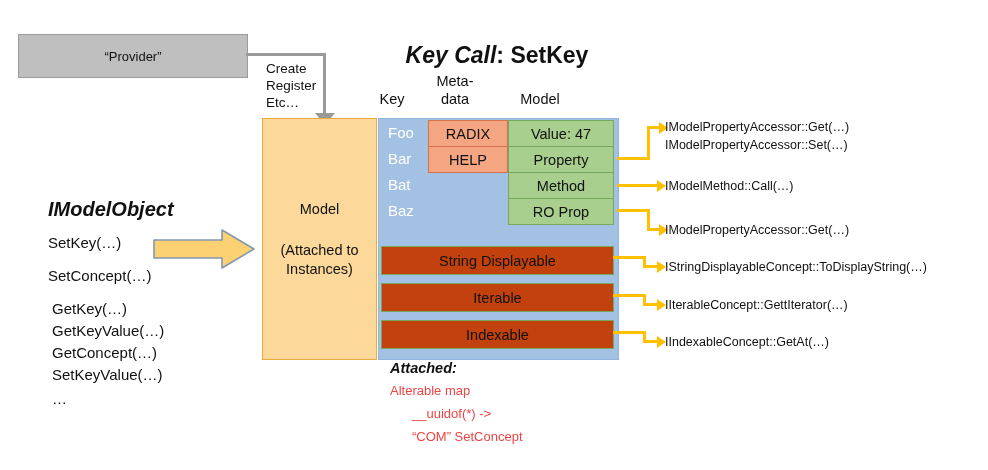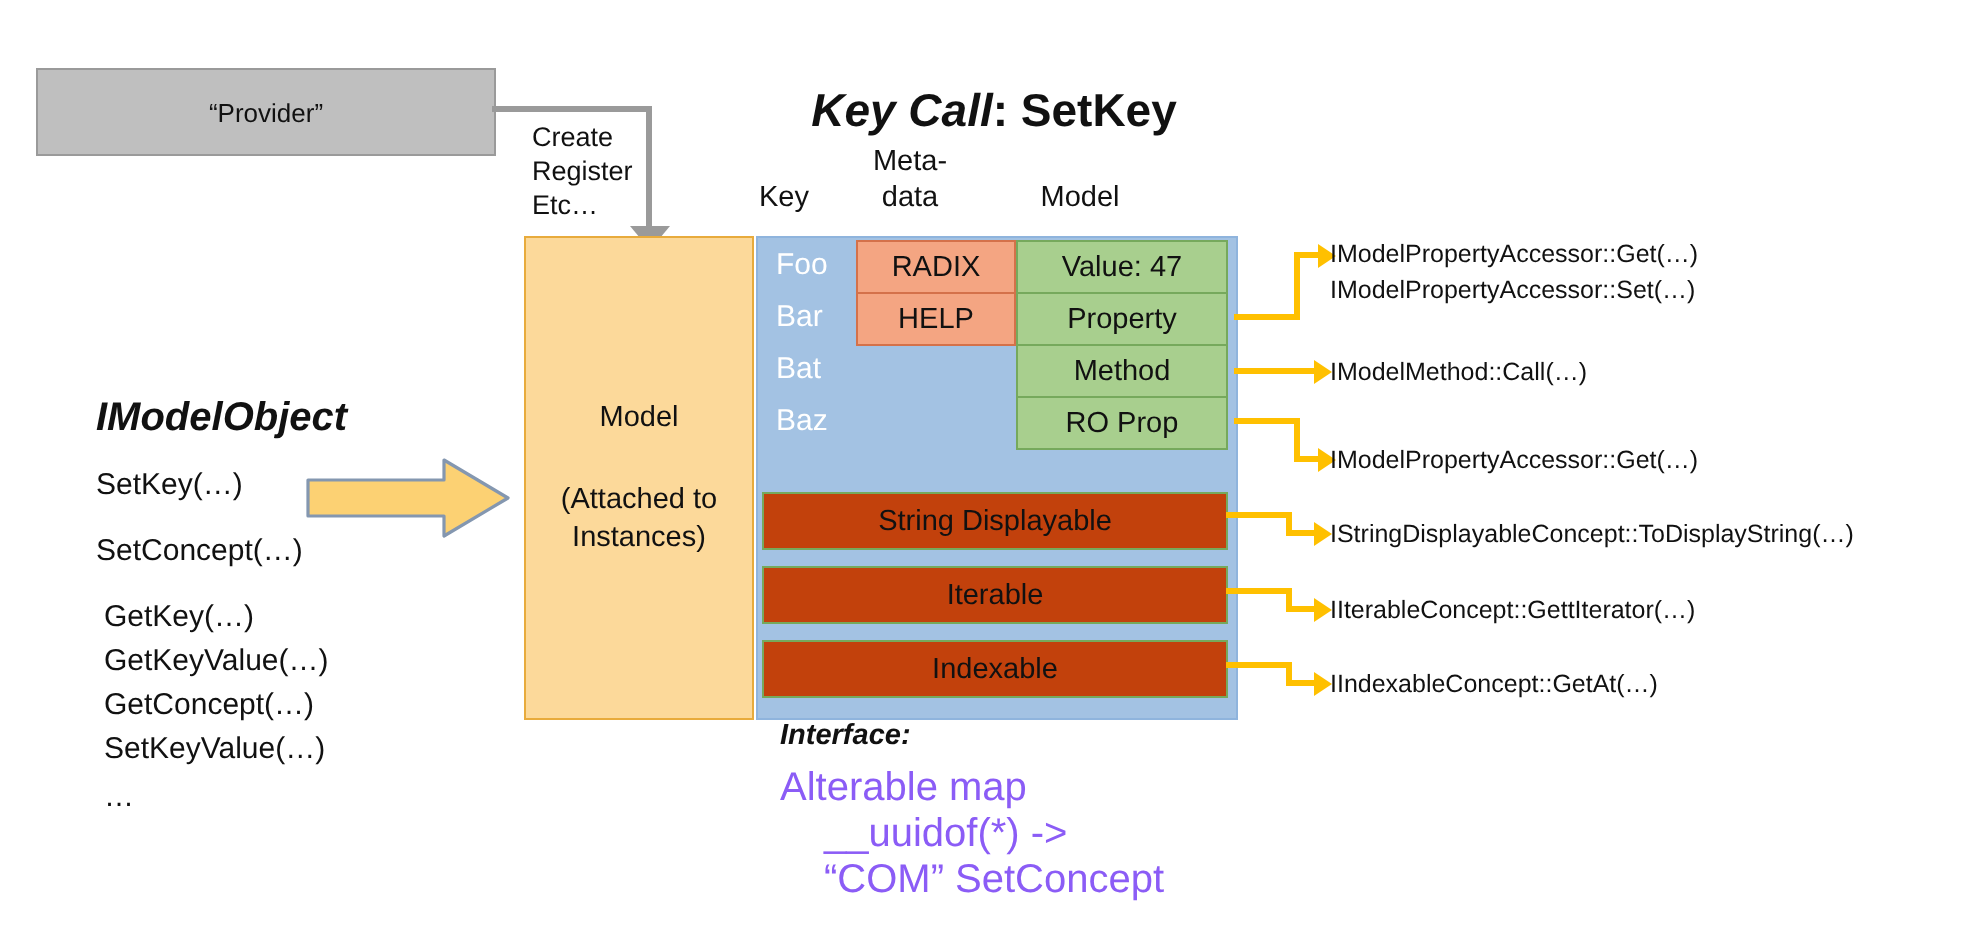--- a/index.html
+++ b/index.html
@@ -124,21 +124,21 @@
   #m5{top:366px;left:52px;}
   #m6{top:390px;left:52px;}
 
   
   #block-arrow{left:152px;top:228px;width:104px;height:42px;}
 
   
   #concepts-title{
     left:390px;top:360px;font-size:14.5px;font-weight:bold;font-style:italic;color:#111;
   }
-  .cline{left:390px;font-size:20px;color:#8b5cf6;white-space:nowrap;}
+  .cline{left:390px;font-size:13px;color:#ef4444;white-space:nowrap;}
   #c1{top:383px;}
   #c2{top:406px;left:412px;}
   #c3{top:429px;left:412px;}
 </style>
 </head>
 <body>
 
 <div class="abs" id="provider-box">
   <span>“Provider”</span>
 </div>
@@ -231,16 +231,16 @@
 <div class="abs mline" id="m2">GetKey(…)</div>
 <div class="abs mline" id="m3">GetKeyValue(…)</div>
 <div class="abs mline" id="m4">GetConcept(…)</div>
 <div class="abs mline" id="m5">SetKeyValue(…)</div>
 <div class="abs mline" id="m6">…</div>
 
 <svg class="abs" id="block-arrow" viewBox="0 0 104 42">
   <polygon points="2,12 70,12 70,2 102,21 70,40 70,30 2,30" fill="#fcd173" stroke="#8497b0" stroke-width="1.6" stroke-linejoin="round"></polygon>
 </svg>
 
-<div class="abs" id="concepts-title">Interface:</div>
+<div class="abs" id="concepts-title">Attached:</div>
 <div class="abs cline" id="c1">Alterable map</div>
 <div class="abs cline" id="c2">__uuidof(*) -&gt;</div>
 <div class="abs cline" id="c3">“COM” SetConcept</div>
 
 </body></html>

